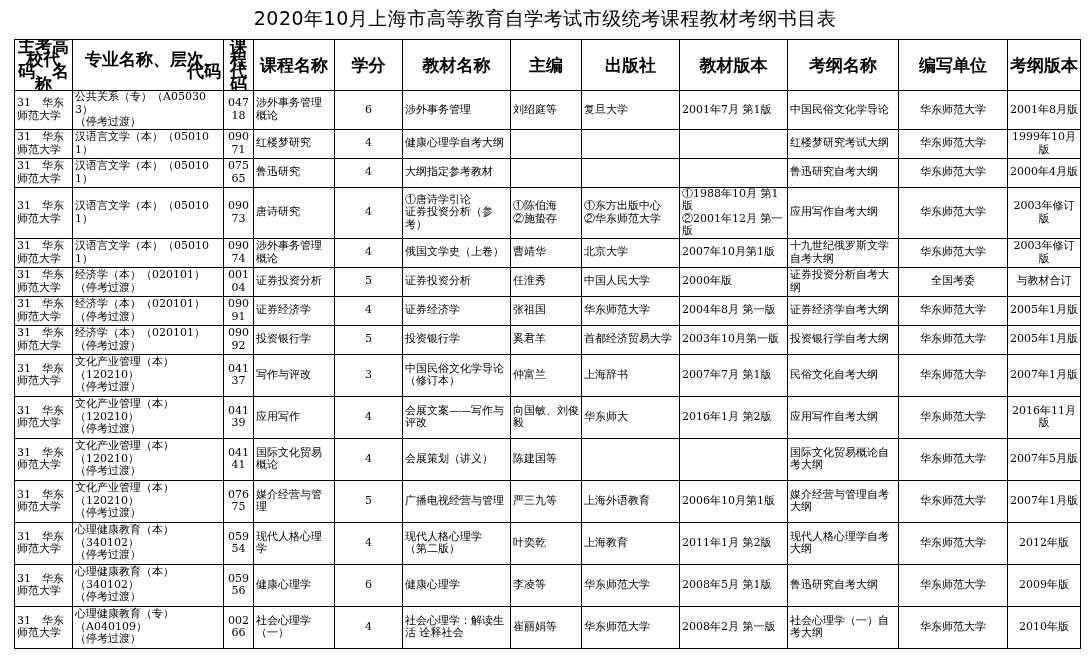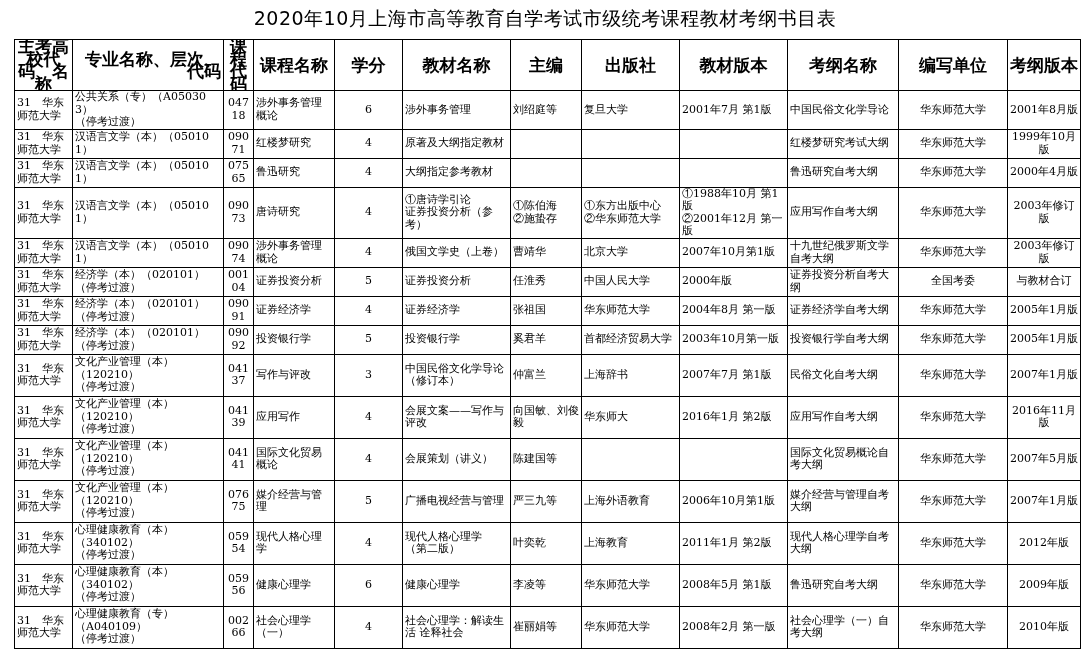--- a/index.html
+++ b/index.html
@@ -64,21 +64,21 @@
         <td class="l mline">中国民俗文化学导论</td>
         <td class="c">华东师范大学</td>
         <td class="c">2001年8月版</td>
       </tr>
       <tr style="height: 29px;">
         <td class="l mline">31　华东师范大学</td>
         <td class="l mline">汉语言文学（本）（050101）</td>
         <td class="c">09071</td>
         <td class="l mline">红楼梦研究</td>
         <td class="c">4</td>
-        <td class="l mline">原著及大纲指定教材</td>
+        <td class="l mline">健康心理学自考大纲</td>
         <td class="l mline"></td>
         <td class="l mline"></td>
         <td class="l mline"></td>
         <td class="l mline">红楼梦研究考试大纲</td>
         <td class="c">华东师范大学</td>
         <td class="c">1999年10月版</td>
       </tr>
       <tr style="height: 29px;">
         <td class="l mline">31　华东师范大学</td>
         <td class="l mline">汉语言文学（本）（050101）</td>

